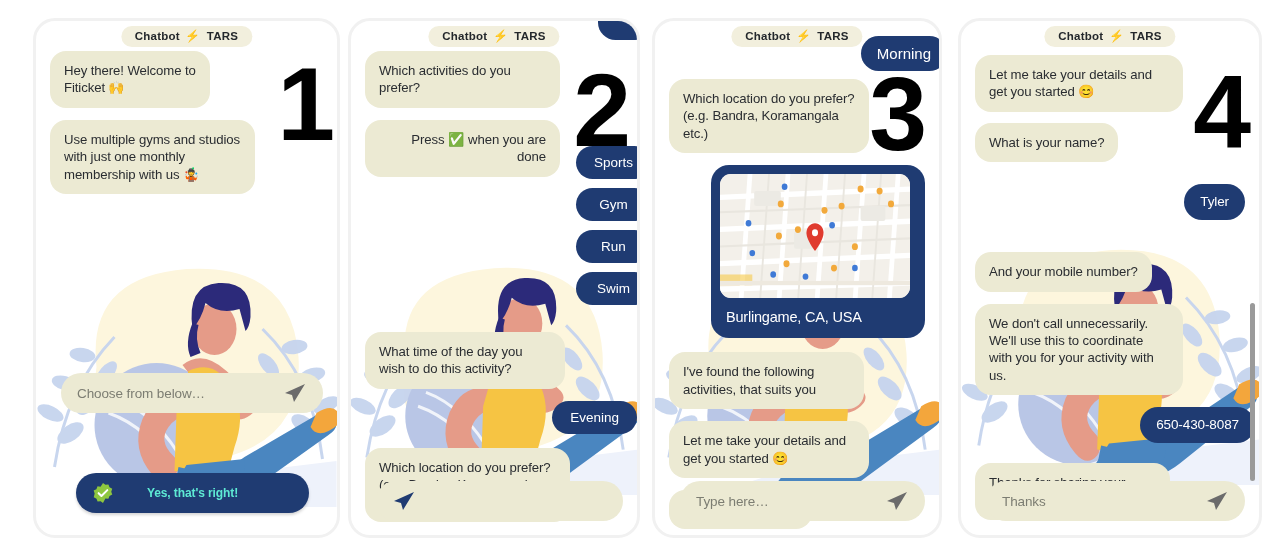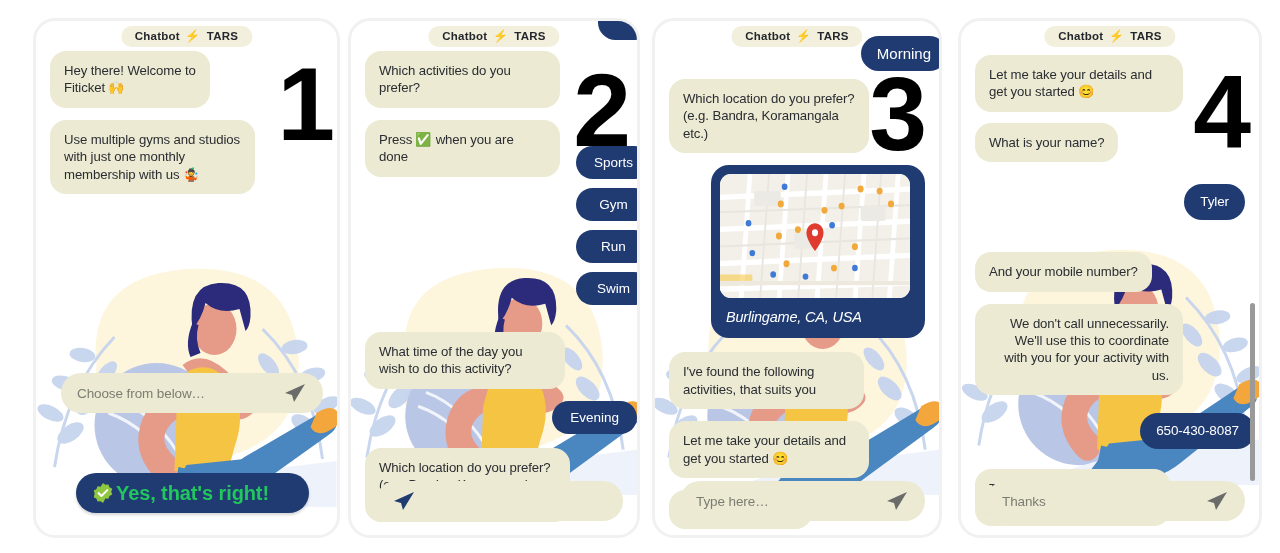--- a/index.html
+++ b/index.html
@@ -181,37 +181,36 @@
     height: 40px;
     display: flex;
     align-items: center;
     position: relative;
     box-shadow: 0 2px 3px rgba(0,0,0,.17);
   }
   .choice .ci { position: absolute; left: 16px; width: 22px; height: 22px; }
   .choice .cl {
     flex: 1;
     text-align: center;
-    color: #22c55e;
-    font-size: 20px;
+    color: #5eead4;
+    font-size: 12px;
     font-weight: bold;
     letter-spacing: -.1px;
   }
 
   
   .map-card {
     background: #1f3b72;
     border-radius: 18px;
     padding: 9px 15px 0 9px;
     width: 214px;
     margin-left: auto;
     margin-bottom: 14px;
     position: relative;
     z-index: 27;
-    font-style: italic;
   }
   .map-frame {
     border-radius: 11px;
     overflow: hidden;
     height: 124px;
     background: #f2efe9;
   }
   .map-frame svg { display: block; width: 100%; height: 100%; }
   .map-caption {
     color: #ffffff;
@@ -368,21 +367,21 @@
         <span class="bolt">⚡</span>
         <span>TARS</span>
       </div>
 
       <div class="float-pill" style="right:-14px; top:-16px; padding:9px 16px;">&nbsp;&nbsp;&nbsp;&nbsp;&nbsp;</div>
 
       <div class="step-num" id="n2">2</div>
 
       <div class="stream">
         <div class="bubble" style="max-width:195px;">Which activities do you prefer?</div>
-        <div class="bubble" style="max-width:195px;">Press ✅ when you are done</div>
+        <div class="bubble" style="max-width:195px;text-align:right;">Press ✅ when you are done</div>
       </div>
 
       <div class="pill-col" style="top:125px;">
         <div class="pill">Sports</div>
         <div class="pill">Gym</div>
         <div class="pill">Run</div>
         <div class="pill">Swim</div>
       </div>
 
       <div class="stream" style="top:305px; bottom:auto;">
@@ -566,21 +565,21 @@
         <span>TARS</span>
       </div>
 
       <div class="step-num" id="n4">4</div>
 
       <div class="stream" style="top:28px;bottom:auto;padding-right:20px;">
         <div class="bubble" style="max-width:208px;margin-bottom:11px;">Let me take your details and get you started 😊</div>
         <div class="bubble" style="margin-bottom:22px;">What is your name?</div>
         <div class="bubble user" style="margin-bottom:32px;margin-right:-6px;">Tyler</div>
         <div class="bubble" style="margin-bottom:12px;">And your mobile number?</div>
-        <div class="bubble" style="max-width:208px;margin-bottom:18px;text-align:right;">We don't call unnecessarily. We'll use this to coordinate with you for your activity with us.</div>
+        <div class="bubble" style="max-width:208px;margin-bottom:12px;">We don't call unnecessarily. We'll use this to coordinate with you for your activity with us.</div>
         <div class="bubble user" style="margin-bottom:20px;margin-right:-16px;">650-430-8087</div>
         <div class="bubble" style="max-width:195px;margin-bottom:12px;">Thanks for sharing your preferences 😛</div>
 
       </div>
 
       <div class="scrollbar"></div>
 
       <div class="composer">
         <span class="txt">Thanks</span>
         <svg class="send" viewBox="0 0 24 22">

